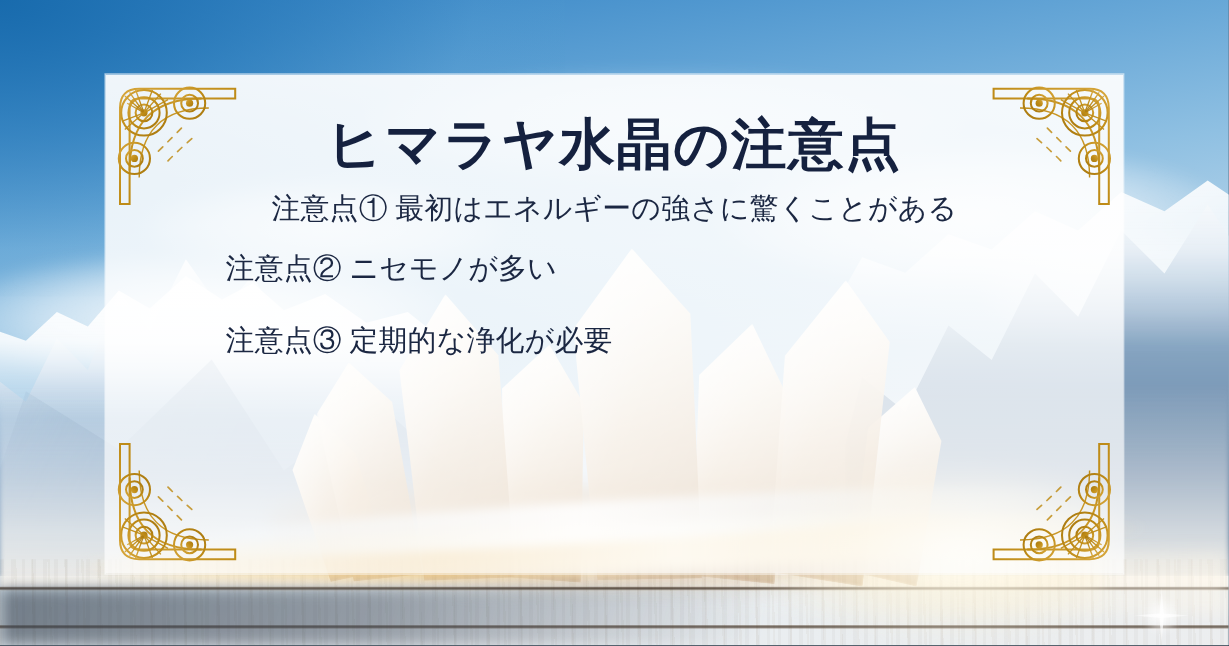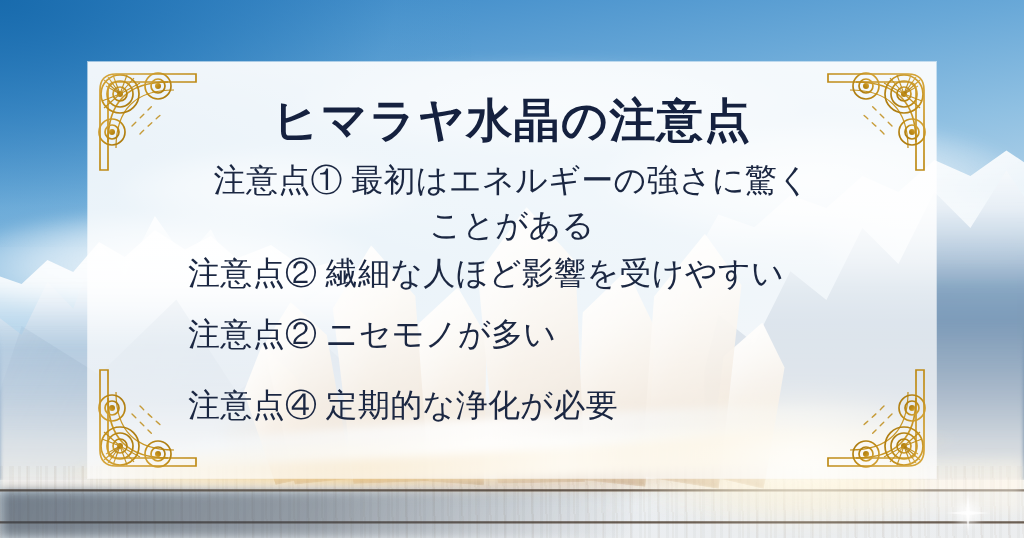--- a/index.html
+++ b/index.html
@@ -327,21 +327,21 @@
     color:#15213f;
     text-align:left;
     margin:0 0 12px 0;
     white-space:nowrap;
   }
   .points{
     width:100%;
     display:flex;flex-direction:column;align-items:center;
   }
   .point{
-    font-size:32px;
+    font-size:24px;
     line-height:1.42;
     color:#1b2742;
     text-align:center;
     letter-spacing:.01em;
     margin:0;
     max-width:660px;
   }
   .p1{max-width:626px;}
   .p2{margin-top:2px;}
   .p3{margin-top:16px;align-self:flex-start;padding-left:4px;text-align:left;}
@@ -565,20 +565,19 @@
           <path d="M44 64 Q56 52 68 42"></path>
         </g>
       </svg>
     </div>
 
     <div class="card-inner">
       <h1 class="title">ヒマラヤ水晶の注意点</h1>
 
       <div class="points">
         <p class="point p1">注意点① 最初はエネルギーの強さに驚くことがある</p>
-        <p class="point p2 p2w">注意点② 繊細な人ほど影響を受けやすい</p>
         <p class="point p3">注意点② ニセモノが多い</p>
-        <p class="point p4">注意点④ 定期的な浄化が必要</p>
+        <p class="point p4">注意点③ 定期的な浄化が必要</p>
       </div>
     </div>
 
   </div>
 </div>
 
 </body></html>

